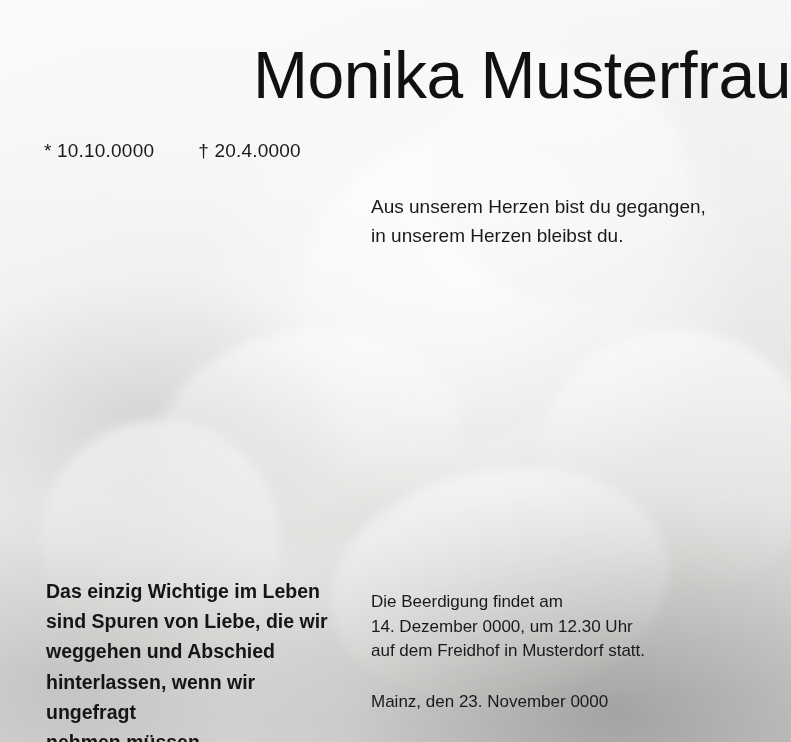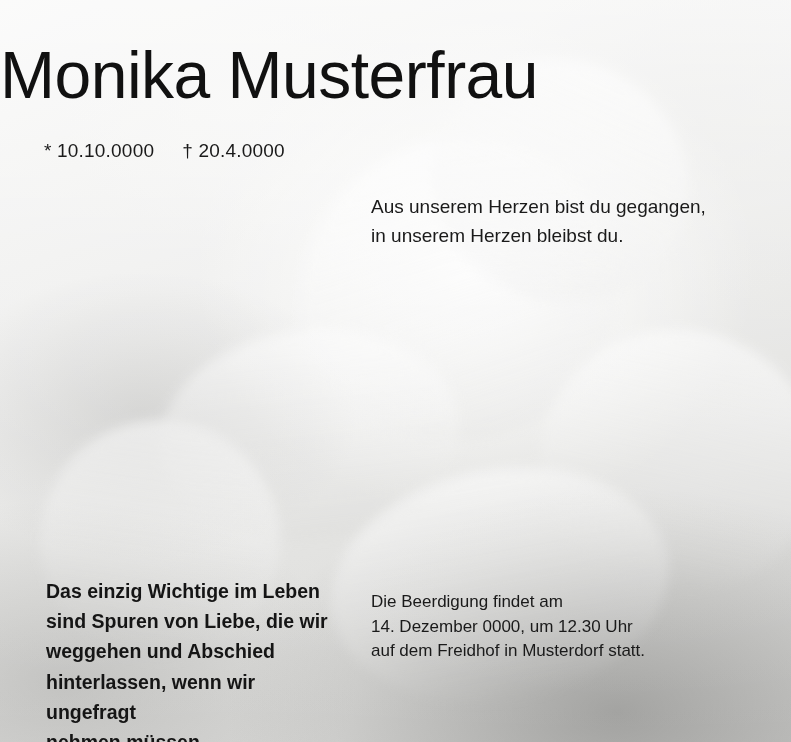--- a/index.html
+++ b/index.html
@@ -65,38 +65,38 @@
   }
 
   
   .content { position: absolute; inset: 0; }
 
   .deceased-name {
     position: absolute;
     left: 0;
     right: 0;
     top: 42px;
-    text-align: left;
+    text-align: right;
     font-size: 66px;
     line-height: 1.0;
     font-weight: 400;
     letter-spacing: -0.5px;
     color: #111111;
     white-space: nowrap;
   }
 
   .life-dates {
     position: absolute;
     left: 44px;
     top: 140px;
     font-size: 19px;
     letter-spacing: 0.2px;
     color: #1a1a1a;
     display: flex;
-    gap: 28px;
+    gap: 44px;
     align-items: flex-start;
   }
   .life-dates .date-item { white-space: nowrap; }
 
   .verse {
     position: absolute;
     left: 371px;
     top: 193px;
     width: 380px;
     font-size: 19px;
@@ -177,16 +177,17 @@
       <span class="line">sind Spuren von Liebe, die wir</span>
       <span class="line">weggehen und Abschied</span>
       <span class="line">hinterlassen, wenn wir ungefragt</span>
       <span class="line">nehmen müssen.</span>
     </div>
 
     <div class="funeral">
       <span class="line">Die Beerdigung findet am</span>
       <span class="line">14. Dezember 0000, um 12.30 Uhr</span>
       <span class="line">auf dem Freidhof in Musterdorf statt.</span>
+      <span class="line place-date">Mainz, den 23. November 0000</span>
     </div>
 
   </div>
 </div>
 
 </body></html>

